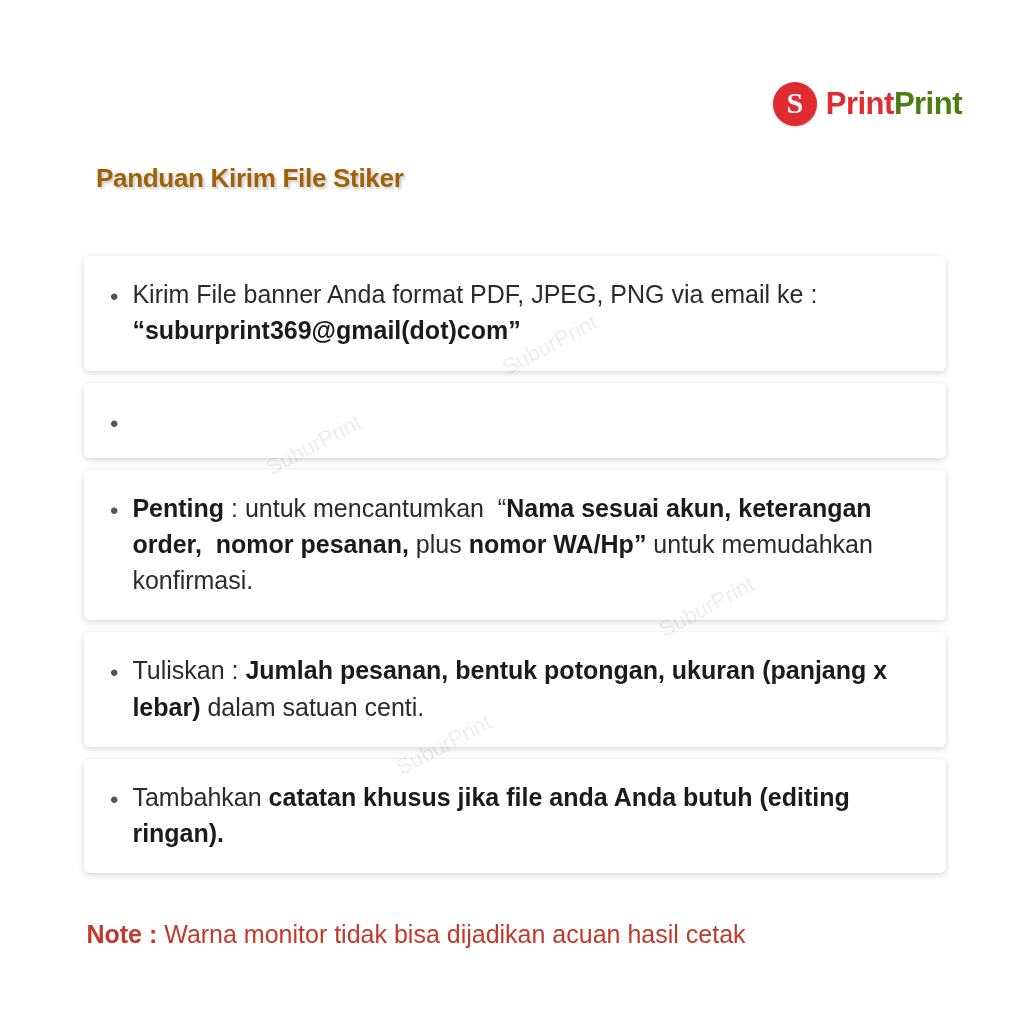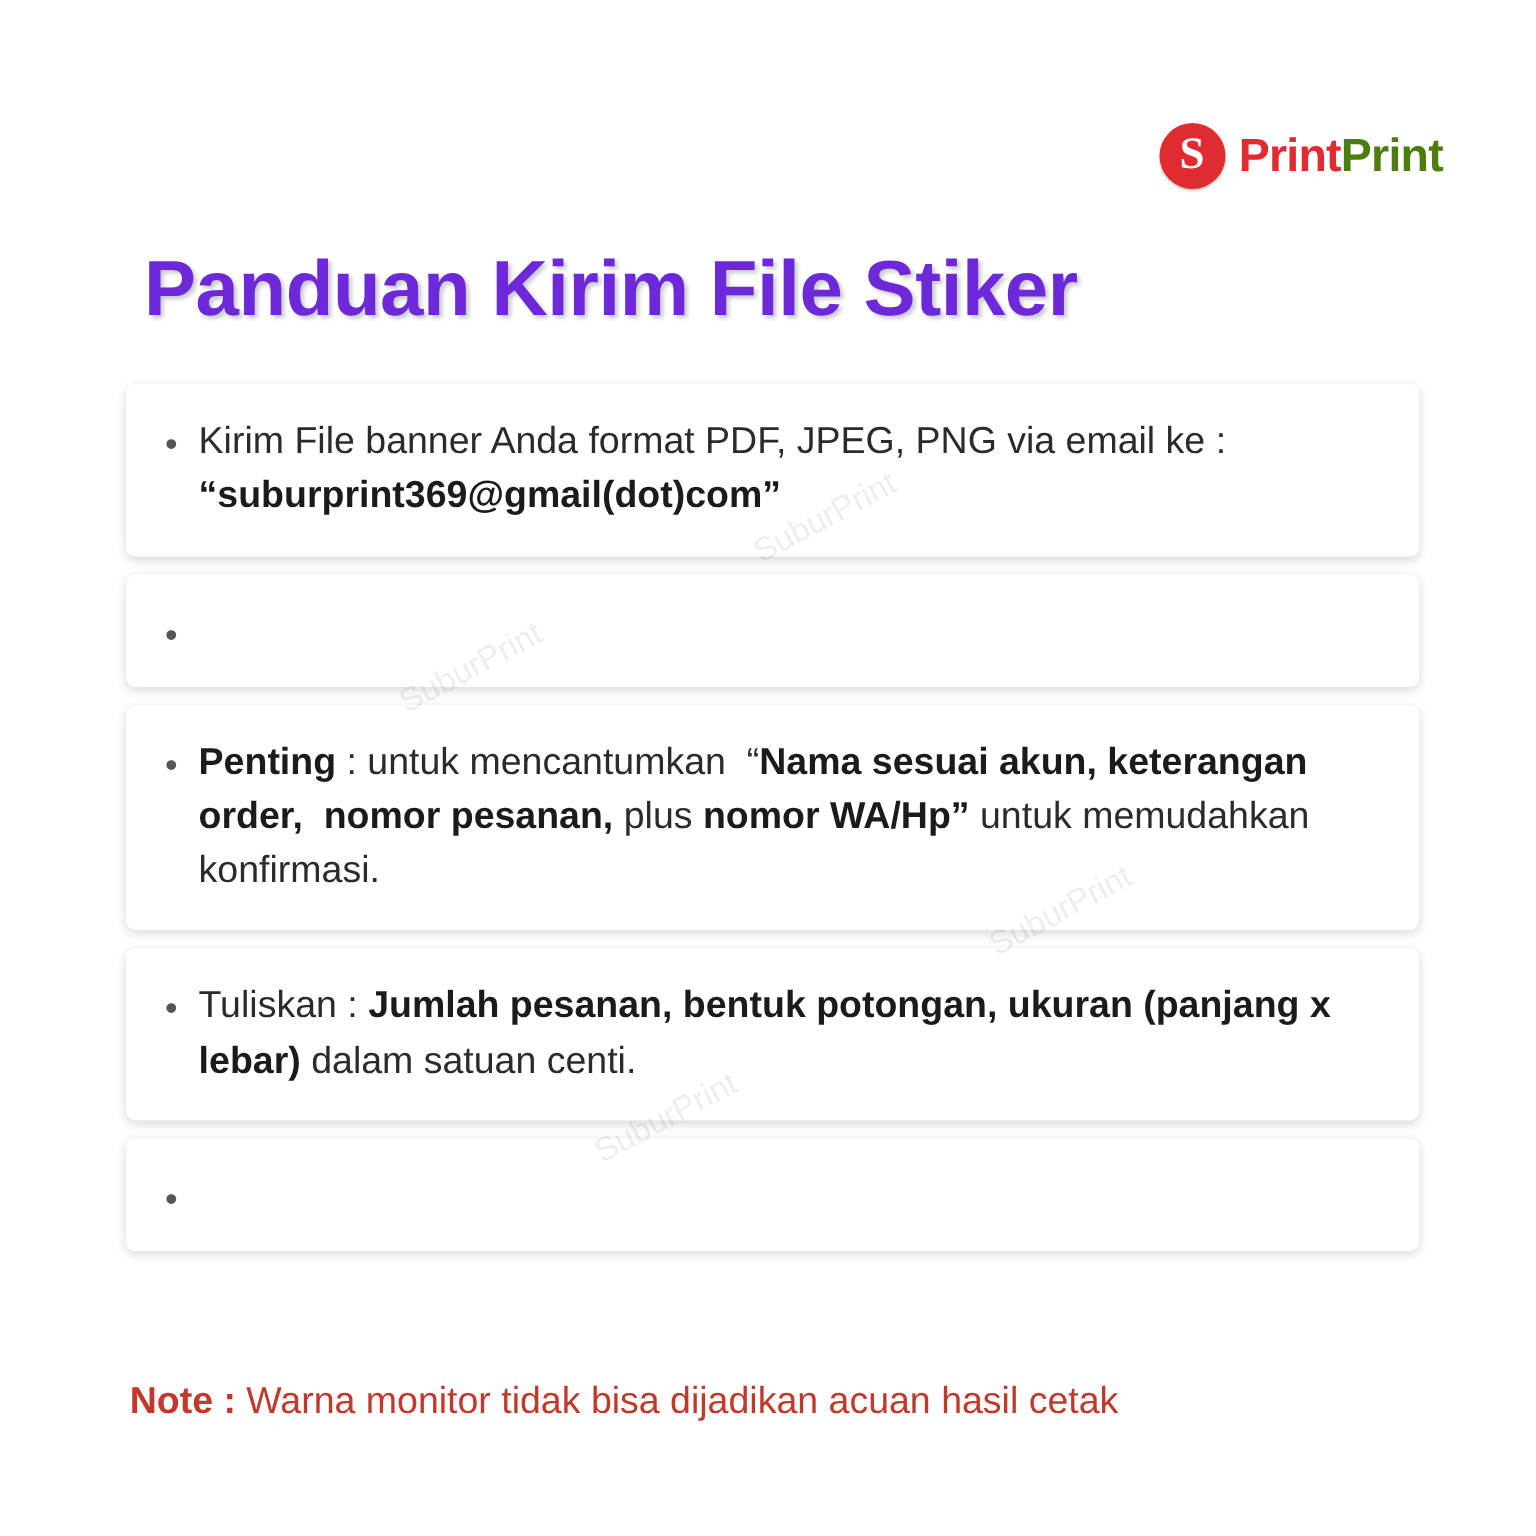--- a/index.html
+++ b/index.html
@@ -55,23 +55,23 @@
     white-space: nowrap;
   }
   .logo-text .s1 { color: #e02b30; }
   .logo-text .s2 { color: #4d7c0f; }
 
   
   .title {
     position: absolute;
     top: 163px;
     left: 96px;
-    font-size: 52px;
+    font-size: 26px;
     font-weight: bold;
-    color: #6d28d9;
+    color: #a16207;
     letter-spacing: -0.3px;
     text-shadow: 2px 2px 3px rgba(0,0,0,0.22);
   }
 
   
   .cards {
     position: absolute;
     top: 256px;
     left: 84px;
     width: 862px;
@@ -165,20 +165,21 @@
       <div class="card-text"><b>Penting</b> : untuk mencantumkan&nbsp; “<b>Nama sesuai akun, keterangan order,&nbsp; nomor pesanan,</b> plus <b>nomor WA/Hp”</b> untuk memudahkan konfirmasi.</div>
     </div>
 
     <div class="card">
       <div class="bullet">•</div>
       <div class="card-text">Tuliskan : <b>Jumlah pesanan, bentuk potongan, ukuran (panjang x lebar)</b> dalam satuan centi.</div>
     </div>
 
     <div class="card">
       <div class="bullet">•</div>
+      <div class="card-text">Tambahkan <b>catatan khusus jika file anda Anda butuh (editing ringan).</b></div>
     </div>
 
   </div>
 
   <div class="note">
     <b>Note :</b><span class="note-body"> Warna monitor tidak bisa dijadikan acuan hasil cetak</span>
   </div>
 
   <div class="wm wm1">SuburPrint</div>
   <div class="wm wm2">SuburPrint</div>

